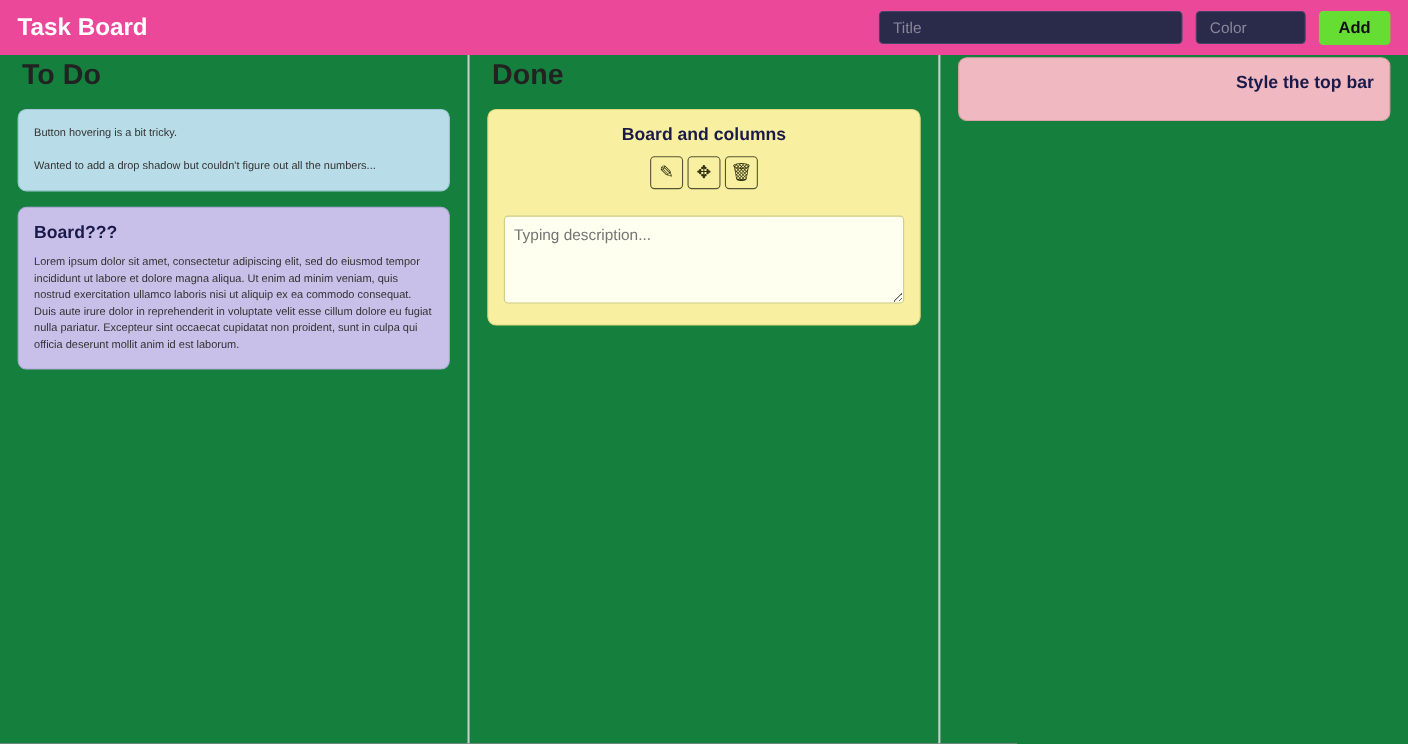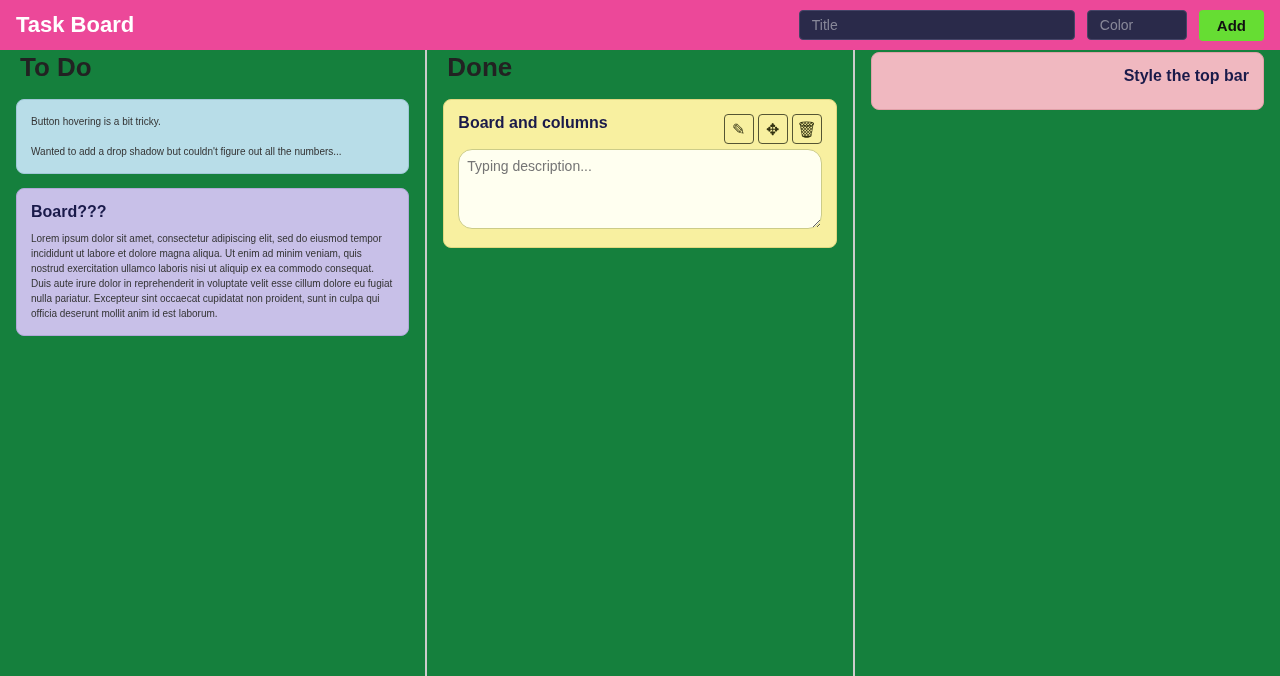--- a/index.html
+++ b/index.html
@@ -113,22 +113,24 @@
 
     .card-yellow {
       background: #f8f0a0;
       border: 1.5px solid #e0d880;
     }
     .card-yellow .card-title { color: #1a1a4a; }
 
     
     .card-header {
       display: flex;
+      align-items: center;
       justify-content: space-between;
-      margin-bottom: 5px;
+      margin-bottom: 24px;
+      flex-direction: column;
     }
     .card-actions {
       display: flex;
       gap: 4px;
       align-items: center;
     }
     .card-btn {
       background: transparent;
       border: 1.5px solid #555533;
       border-radius: 4px;
@@ -141,21 +143,21 @@
       font-size: 16px;
       color: #333311;
     }
 
     
     .card-textarea {
       width: 100%;
       height: 80px;
       background: #fffff0;
       border: 1.5px solid #cccc88;
-      border-radius: 14px;
+      border-radius: 4px;
       padding: 8px;
       font-size: 14px;
       color: #888866;
       resize: vertical;
       font-family: Arial, sans-serif;
       outline: none;
     }
   </style>
 </head>
 <body>

